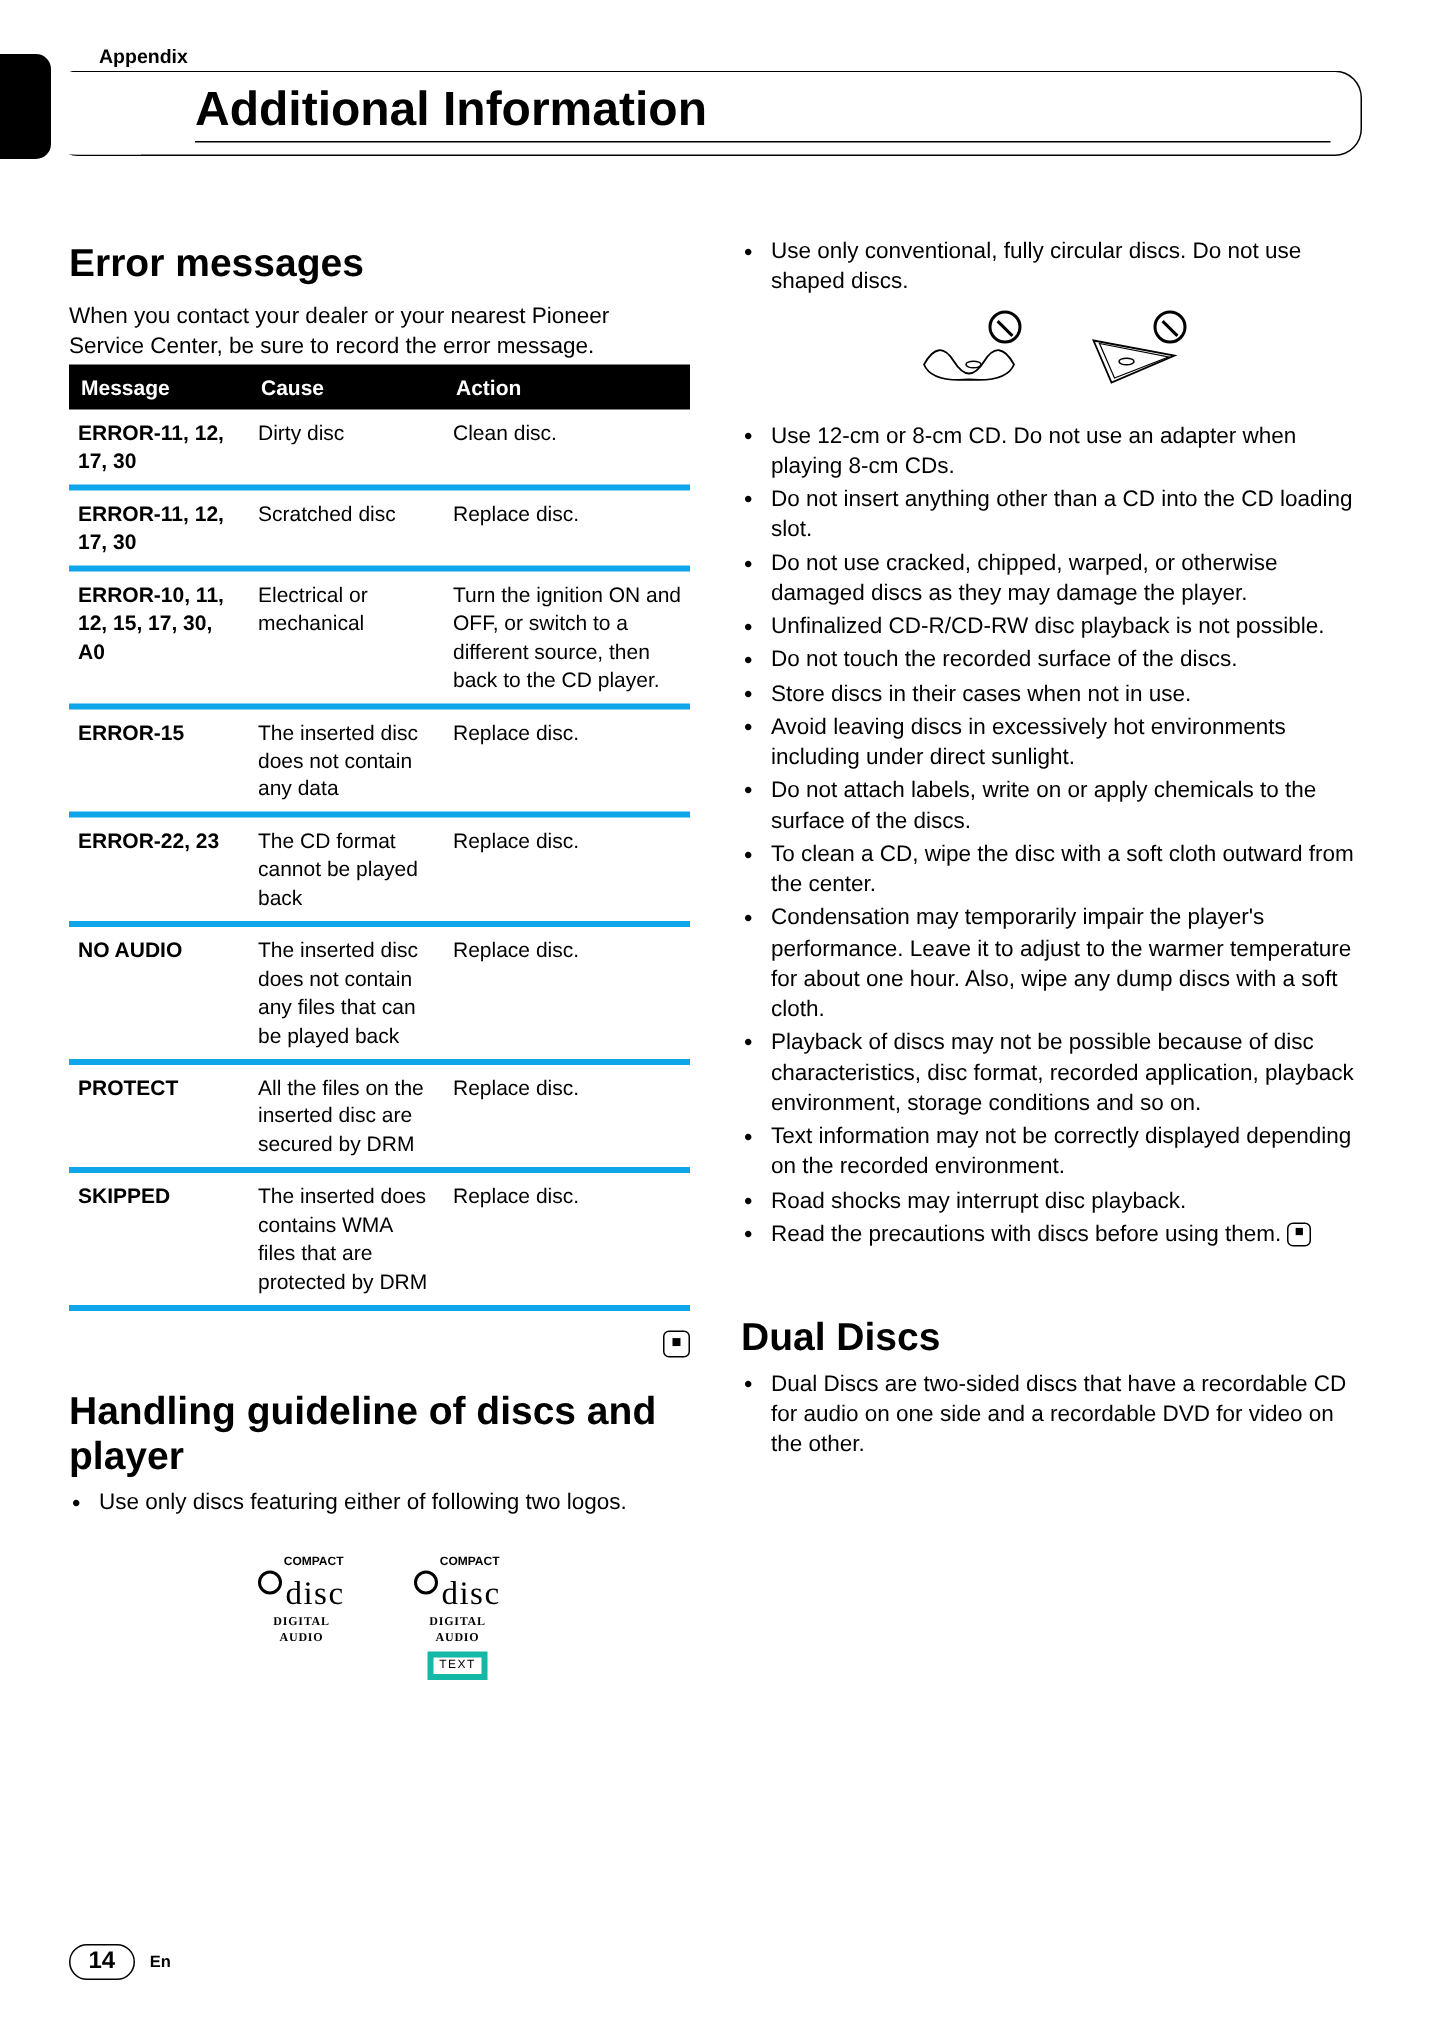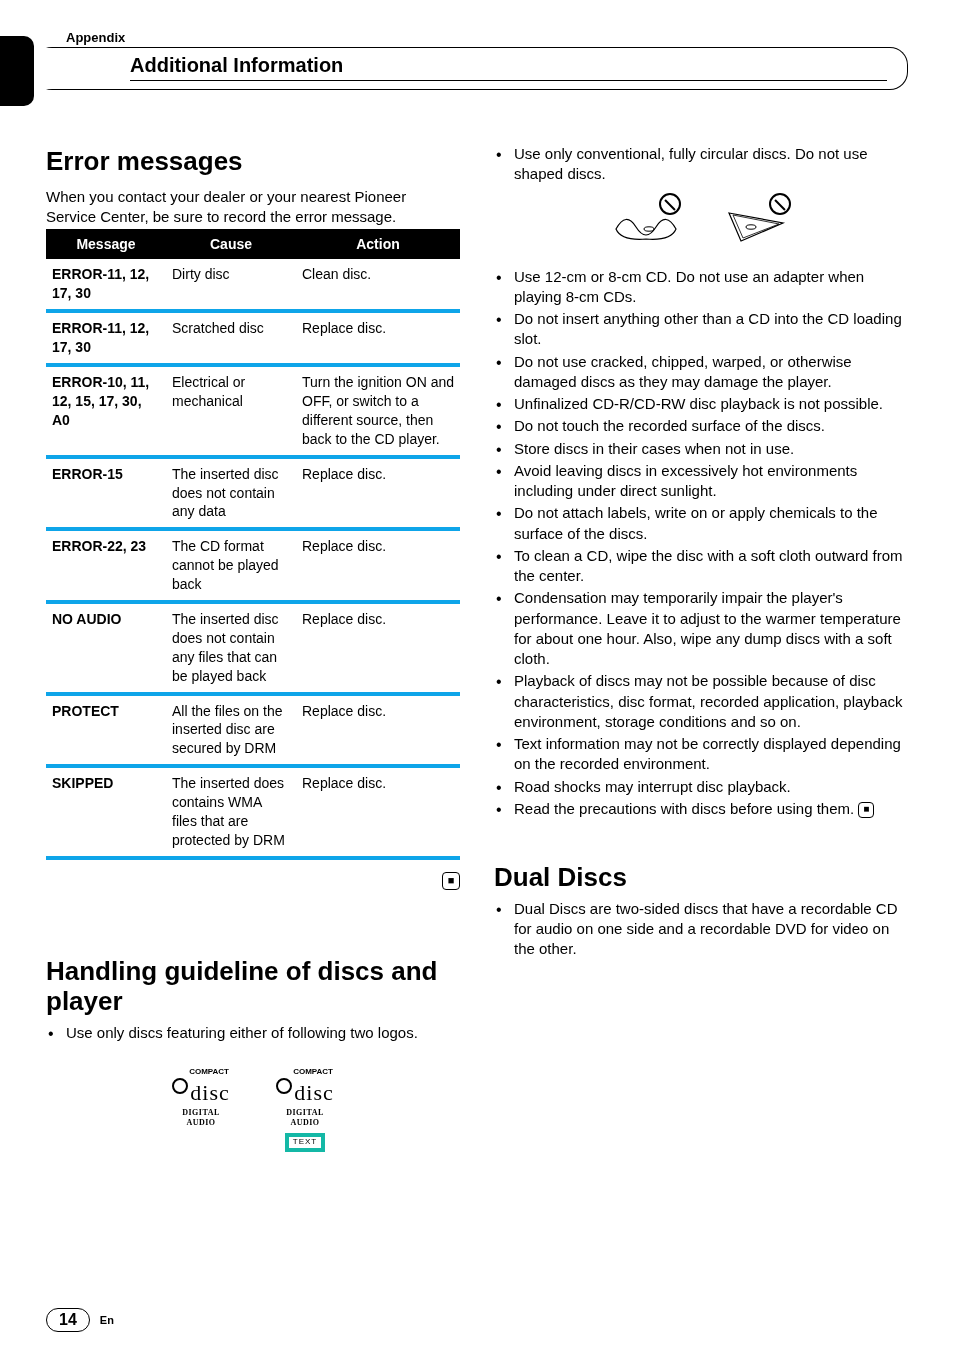--- a/index.html
+++ b/index.html
@@ -2,51 +2,51 @@
 <html><head>
 <meta charset="utf-8">
 <style>
   * { box-sizing: border-box; margin: 0; padding: 0; }
   html, body { width: 954px; height: 1352px; background: #fff; font-family: Arial, Helvetica, sans-serif; color: #000; }
   body { position: relative; padding: 30px 46px 0 46px; }
   .appendix { font-size: 13px; font-weight: bold; margin-bottom: 2px; margin-left: 20px; }
   .black-tab { position: absolute; left: 0; top: 36px; width: 34px; height: 70px; background: #000; border-top-right-radius: 10px; border-bottom-right-radius: 10px; }
   .header-bar { border: 1px solid #000; border-radius: 18px 18px 18px 18px; padding: 6px 20px 8px 96px; margin-left: -12px; position: relative; border-left: none; }
   .header-bar::before { content: ""; position: absolute; left: 0; top: 0; bottom: 0; width: 60px; background: #fff; }
-  .header-title { font-size: 20px; font-weight: 800; position: relative; z-index: 1; }
+  .header-title { font-size: 32px; font-weight: 800; position: relative; z-index: 1; }
   .hr { border: none; border-top: 1px solid #000; margin: 3px 0 0 0; }
   .columns { display: flex; gap: 34px; margin-top: 54px; }
   .col { flex: 1 1 0; font-size: 15px; line-height: 1.35; }
   h2.section { font-size: 26px; font-weight: 800; margin-bottom: 8px; }
   .intro { margin-bottom: 1px; }
   table { width: 100%; border-collapse: collapse; font-size: 14px; }
-  thead th { background: #000; color: #fff; text-align: center; font-weight: 700; padding: 6px 8px; }
+  thead th { background: #000; color: #fff; text-align: left; font-weight: 700; padding: 6px 8px; }
   tbody td { padding: 6px 6px; vertical-align: top; border-bottom: 4px solid #0ea5e9; }
   tbody td:first-child { font-weight: 700; width: 120px; }
   tbody td:nth-child(2) { width: 130px; }
   .end-mark { text-align: right; font-size: 18px; margin-top: 6px; }
   .end-mark span { display: inline-block; border: 1.5px solid #000; border-radius: 4px; width: 18px; height: 18px; line-height: 14px; text-align: center; font-size: 11px; }
-  h2.section2 { font-size: 26px; font-weight: 800; margin-top: 67px; margin-bottom: 6px; line-height: 1.15; }
+  h2.section2 { font-size: 26px; font-weight: 800; margin-top: 21px; margin-bottom: 6px; line-height: 1.15; }
   ul.bullets { list-style: none; padding: 0; margin: 0; }
   ul.bullets li { position: relative; padding-left: 20px; margin-bottom: 2px; }
   ul.bullets li::before { content: "•"; position: absolute; left: 2px; top: 0; font-size: 16px; }
   .logos { display: flex; gap: 44px; justify-content: center; margin-top: 24px; }
   .disc-logo { width: 60px; height: 40px; position: relative; }
   .disc-logo .top { font-size: 8px; font-weight: 700; text-align: right; padding-right: 2px; }
   .disc-logo .mid { font-family: Georgia, serif; font-size: 22px; font-weight: 400; letter-spacing: 1px; display: flex; justify-content: center; gap: 1px; }
   .disc-logo .mid .dsymbol { display: inline-block; width: 16px; height: 16px; border: 2px solid #000; border-radius: 50%; position: relative; margin-right: 1px; }
   .disc-logo .bot { font-size: 8px; font-weight: 700; text-align: center; letter-spacing: 0.5px; font-family: Liberation Serif, serif; }
   .disc-logo .textlbl { font-size: 8px; border: 4px solid #14b8a6; padding: 0 4px; display: inline-block; margin-top: 2px; letter-spacing: 1px; }
   .shaped-discs { display: flex; gap: 40px; justify-content: center; margin: 14px 0 18px 0; }
   .noshape { position: relative; width: 70px; height: 50px; }
   .prohibit { position: absolute; right: 0; top: -6px; width: 22px; height: 22px; border: 2px solid #000; border-radius: 50%; }
   .prohibit::after { content: ""; position: absolute; left: 2px; right: 2px; top: 50%; border-top: 2px solid #000; transform: rotate(45deg); }
   .wavy-disc svg, .tri-disc svg { display: block; }
   .inline-end { display: inline-block; border: 1.5px solid #000; border-radius: 4px; width: 16px; height: 16px; line-height: 12px; text-align: center; font-size: 10px; vertical-align: middle; margin-left: 4px; }
-  .page-footer { position: absolute; left: 46px; bottom: 20px; display: flex; align-items: center; gap: 10px; }
+  .page-footer { position: absolute; left: 46px; bottom: 32px; display: flex; align-items: center; gap: 10px; }
   .page-oval { border: 1.5px solid #000; border-radius: 14px; padding: 2px 12px; font-weight: 700; font-size: 16px; }
   .en { font-size: 11px; font-weight: 700; }
 </style>
 </head>
 <body>
 
 <div class="appendix">Appendix</div>
 <div class="black-tab"></div>
 <div class="header-bar">
   <div class="header-title">Additional Information</div>

